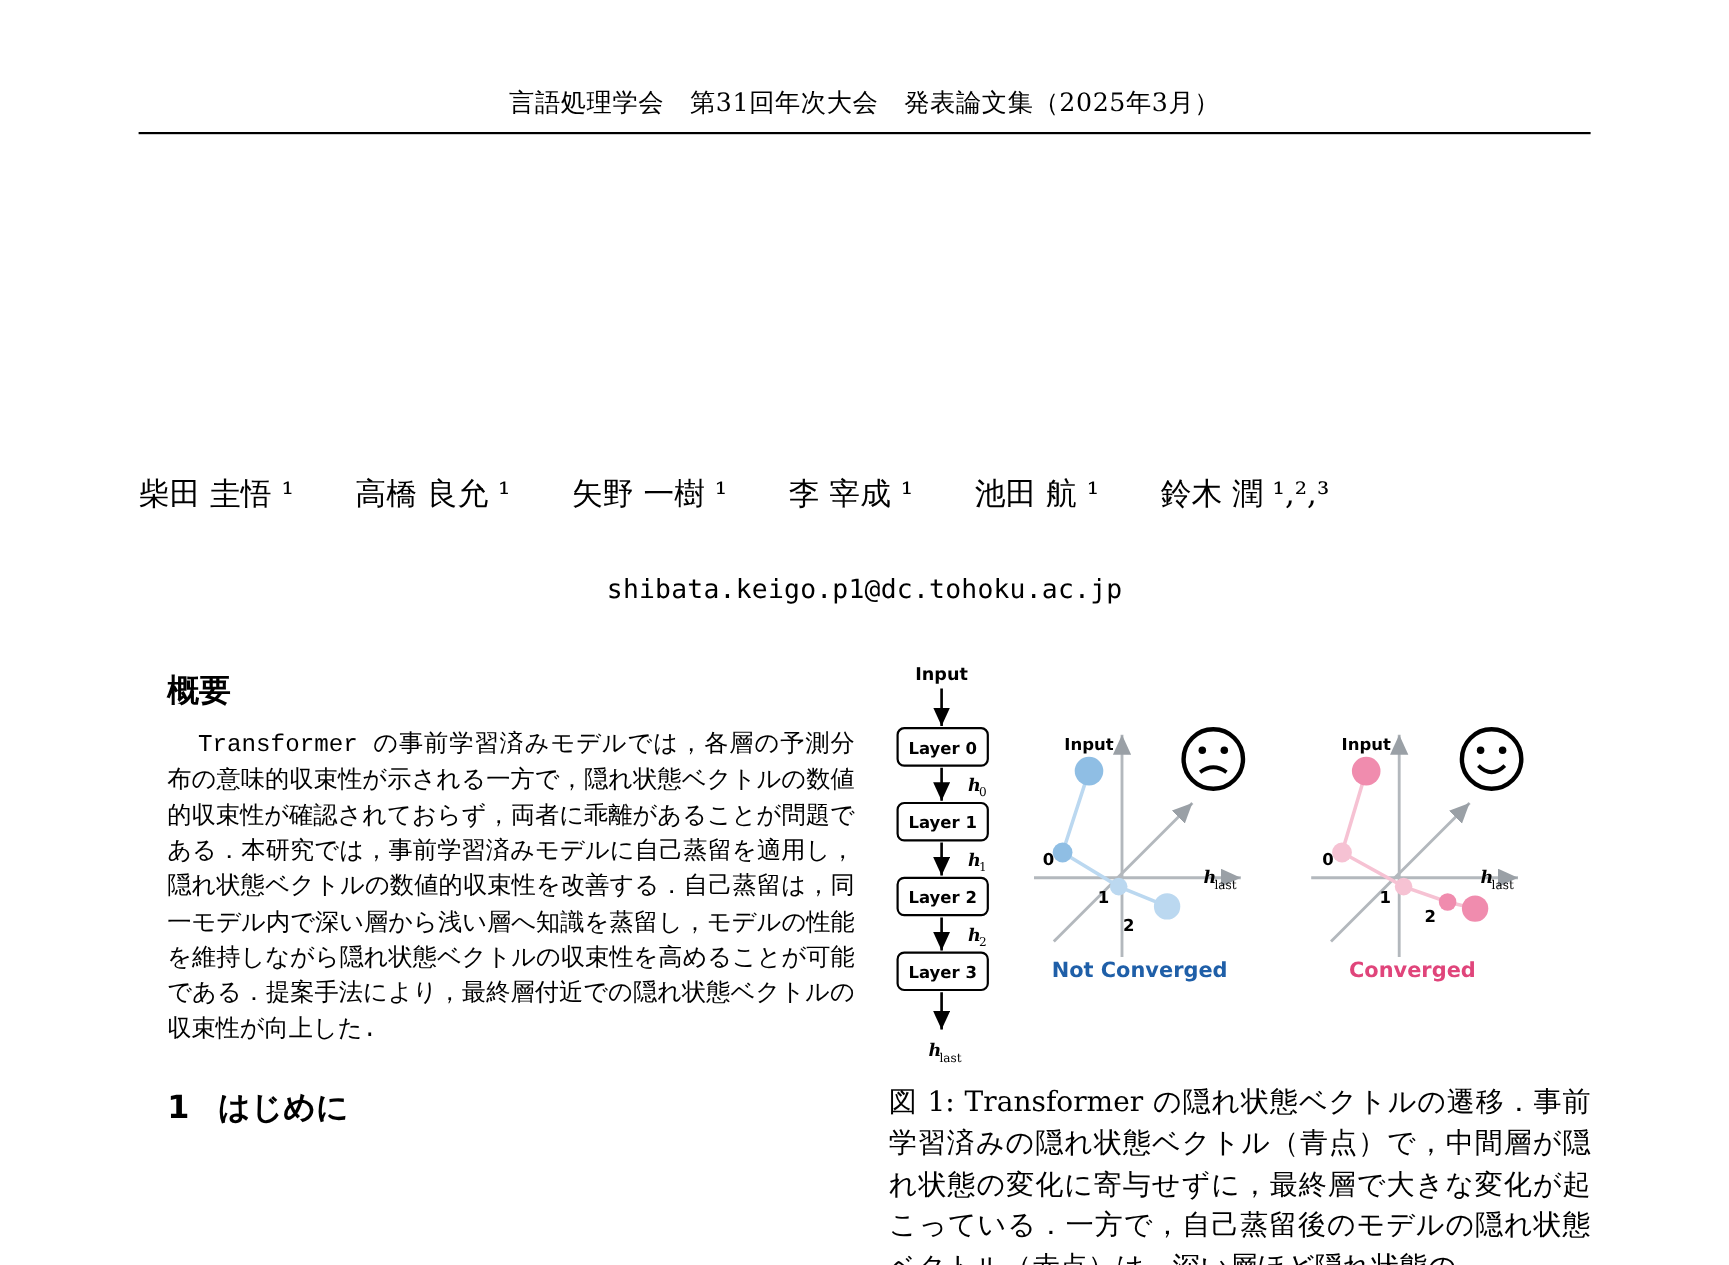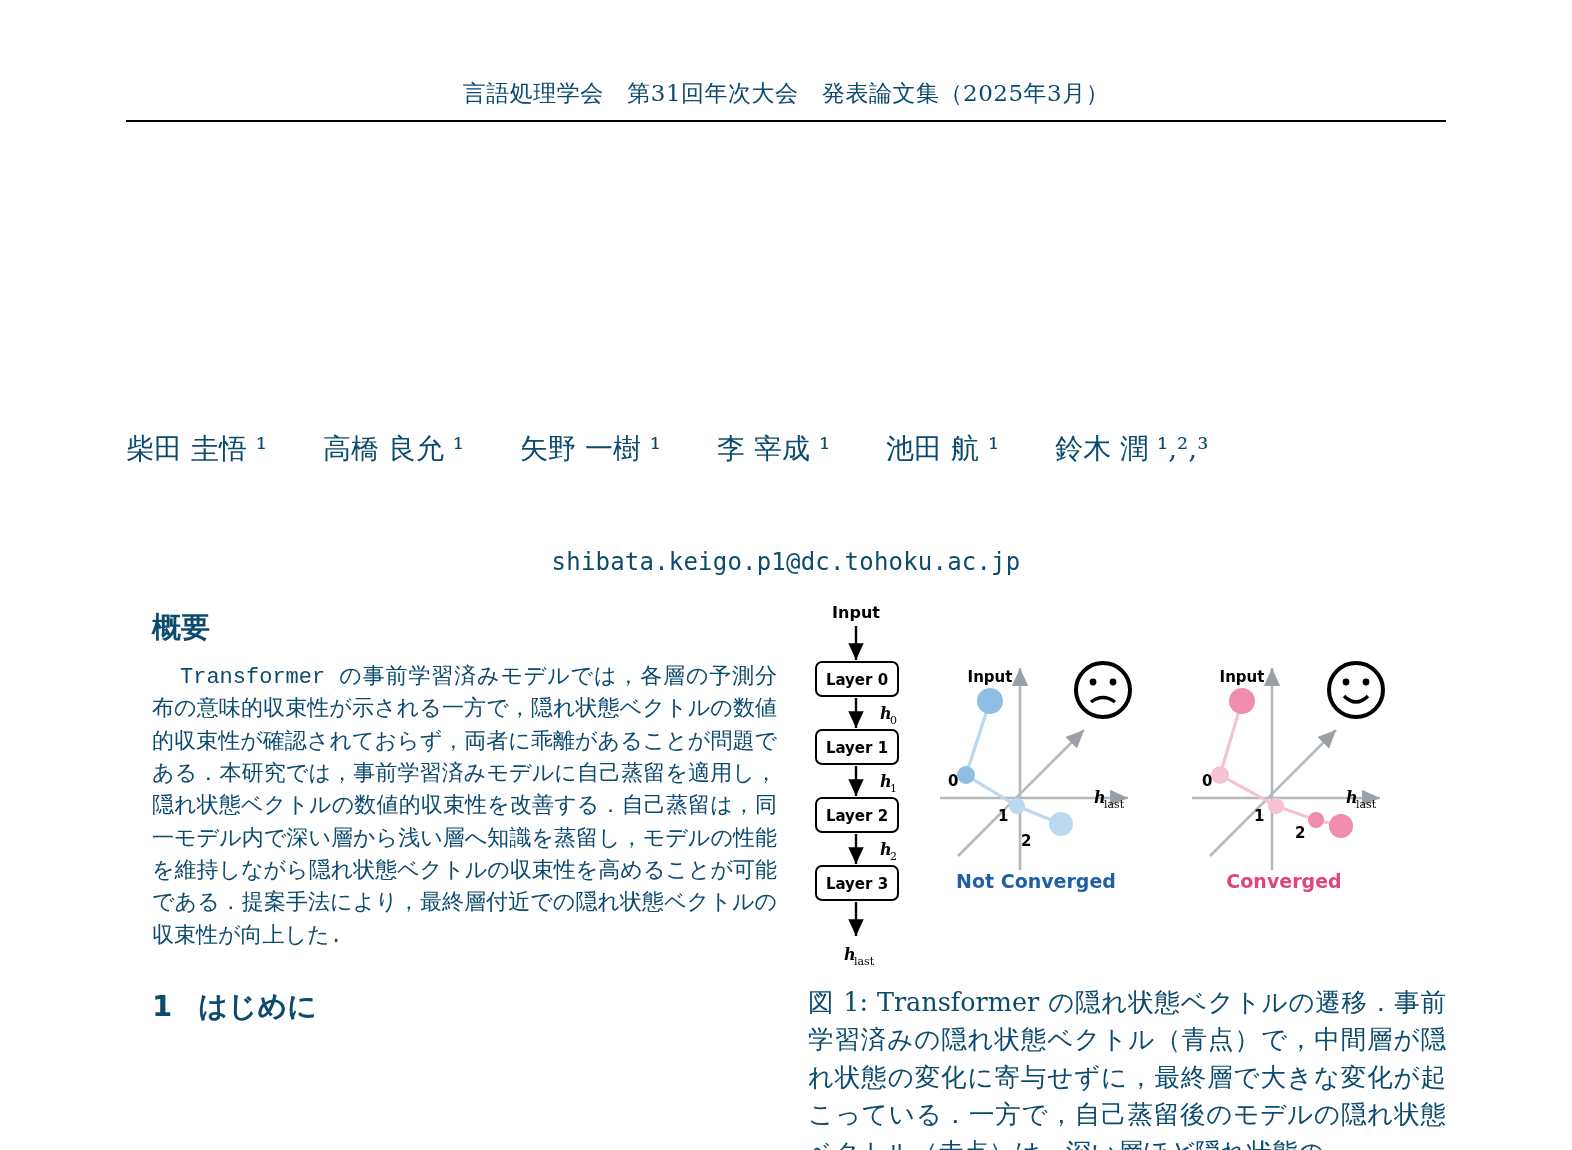--- a/index.html
+++ b/index.html
@@ -7,21 +7,21 @@
     padding: 0;
     background: #ffffff;
   }
   .page {
     position: relative;
     width: 1572px;
     height: 1150px;
     background: #ffffff;
     overflow: hidden;
     font-family: "Liberation Serif", serif;
-    color: #0c4a6e;
+    color: #000000;
   }
 
   
   .running-header {
     position: absolute;
     top: 78px;
     left: 0;
     width: 100%;
     text-align: center;
     font-size: 23px;
@@ -68,21 +68,20 @@
   }
   .email {
     position: absolute;
     top: 522px;
     left: 126px;
     width: 1320px;
     text-align: center;
     font-family: "DejaVu Sans Mono", monospace;
     font-size: 24px;
     letter-spacing: 0.2px;
-    margin-top: 26px;
   }
 
   
   .col-left {
     position: absolute;
     top: 608px;
     left: 152px;
     width: 625px;
   }
   .col-right {

